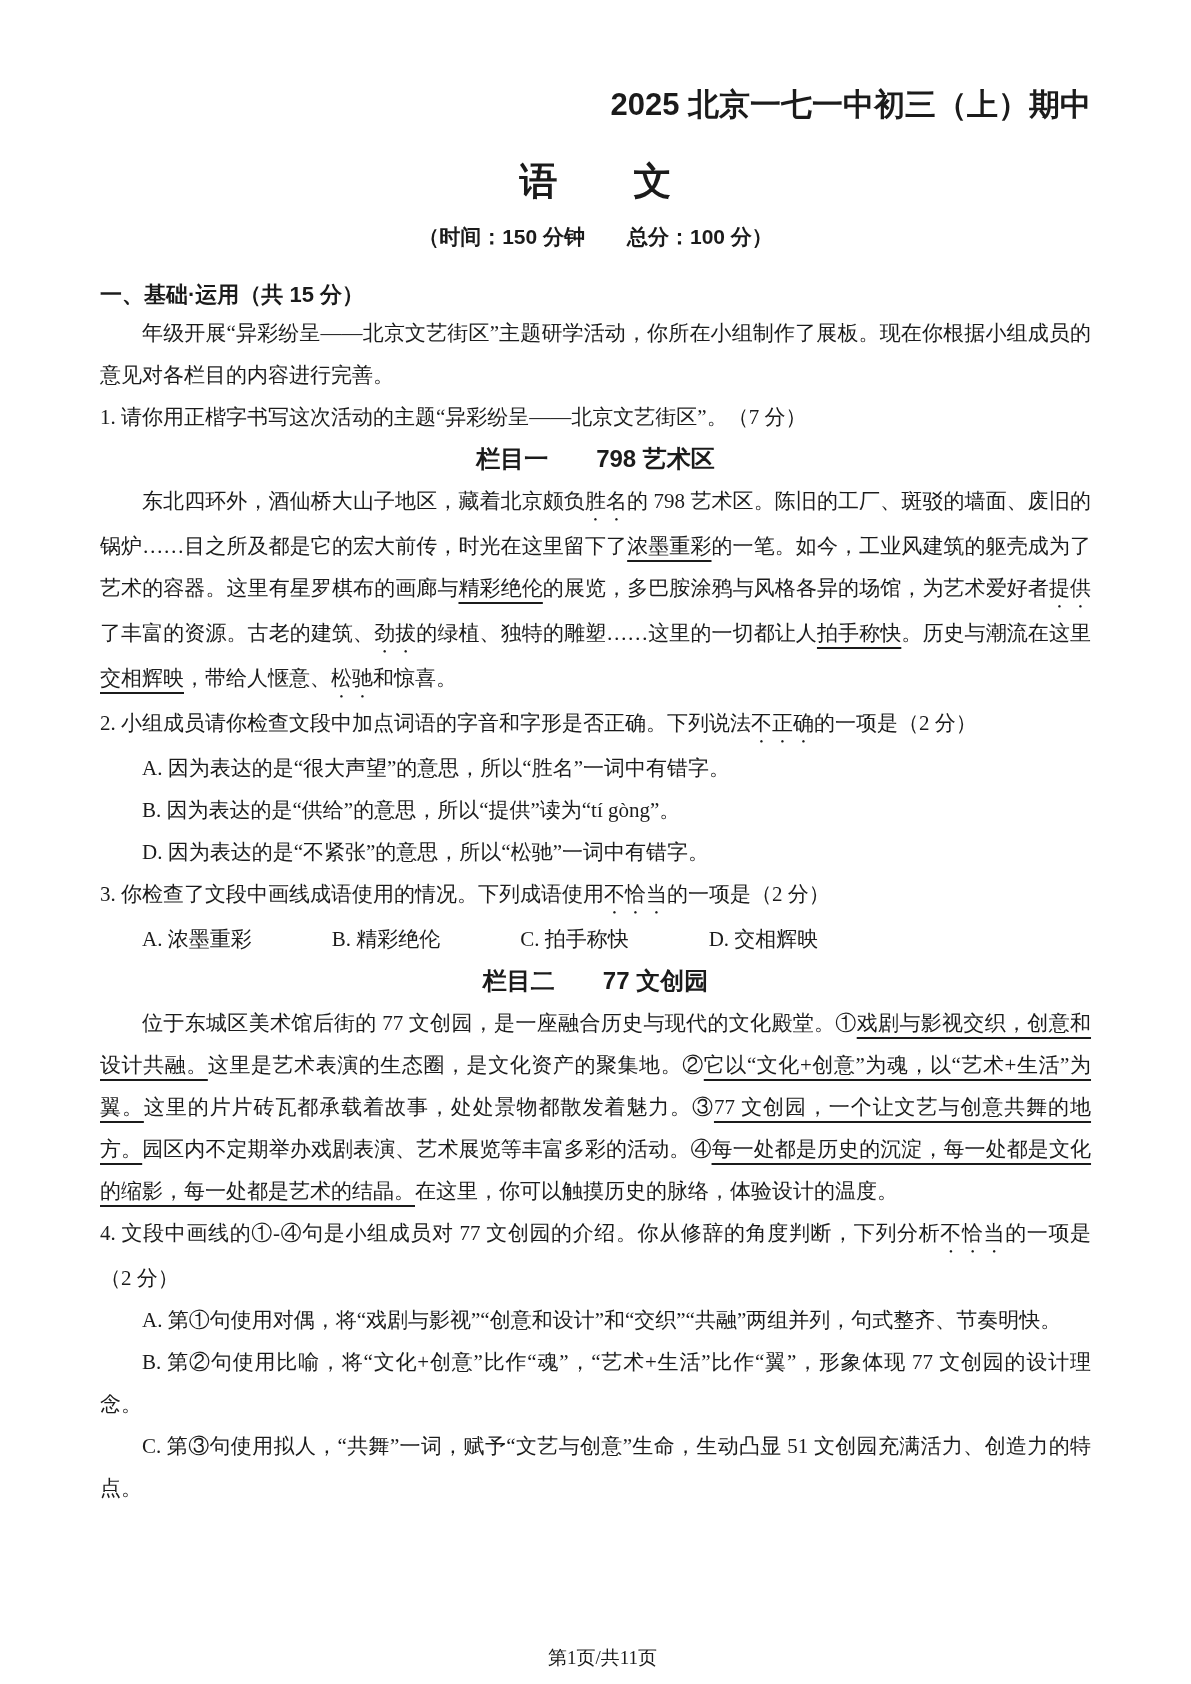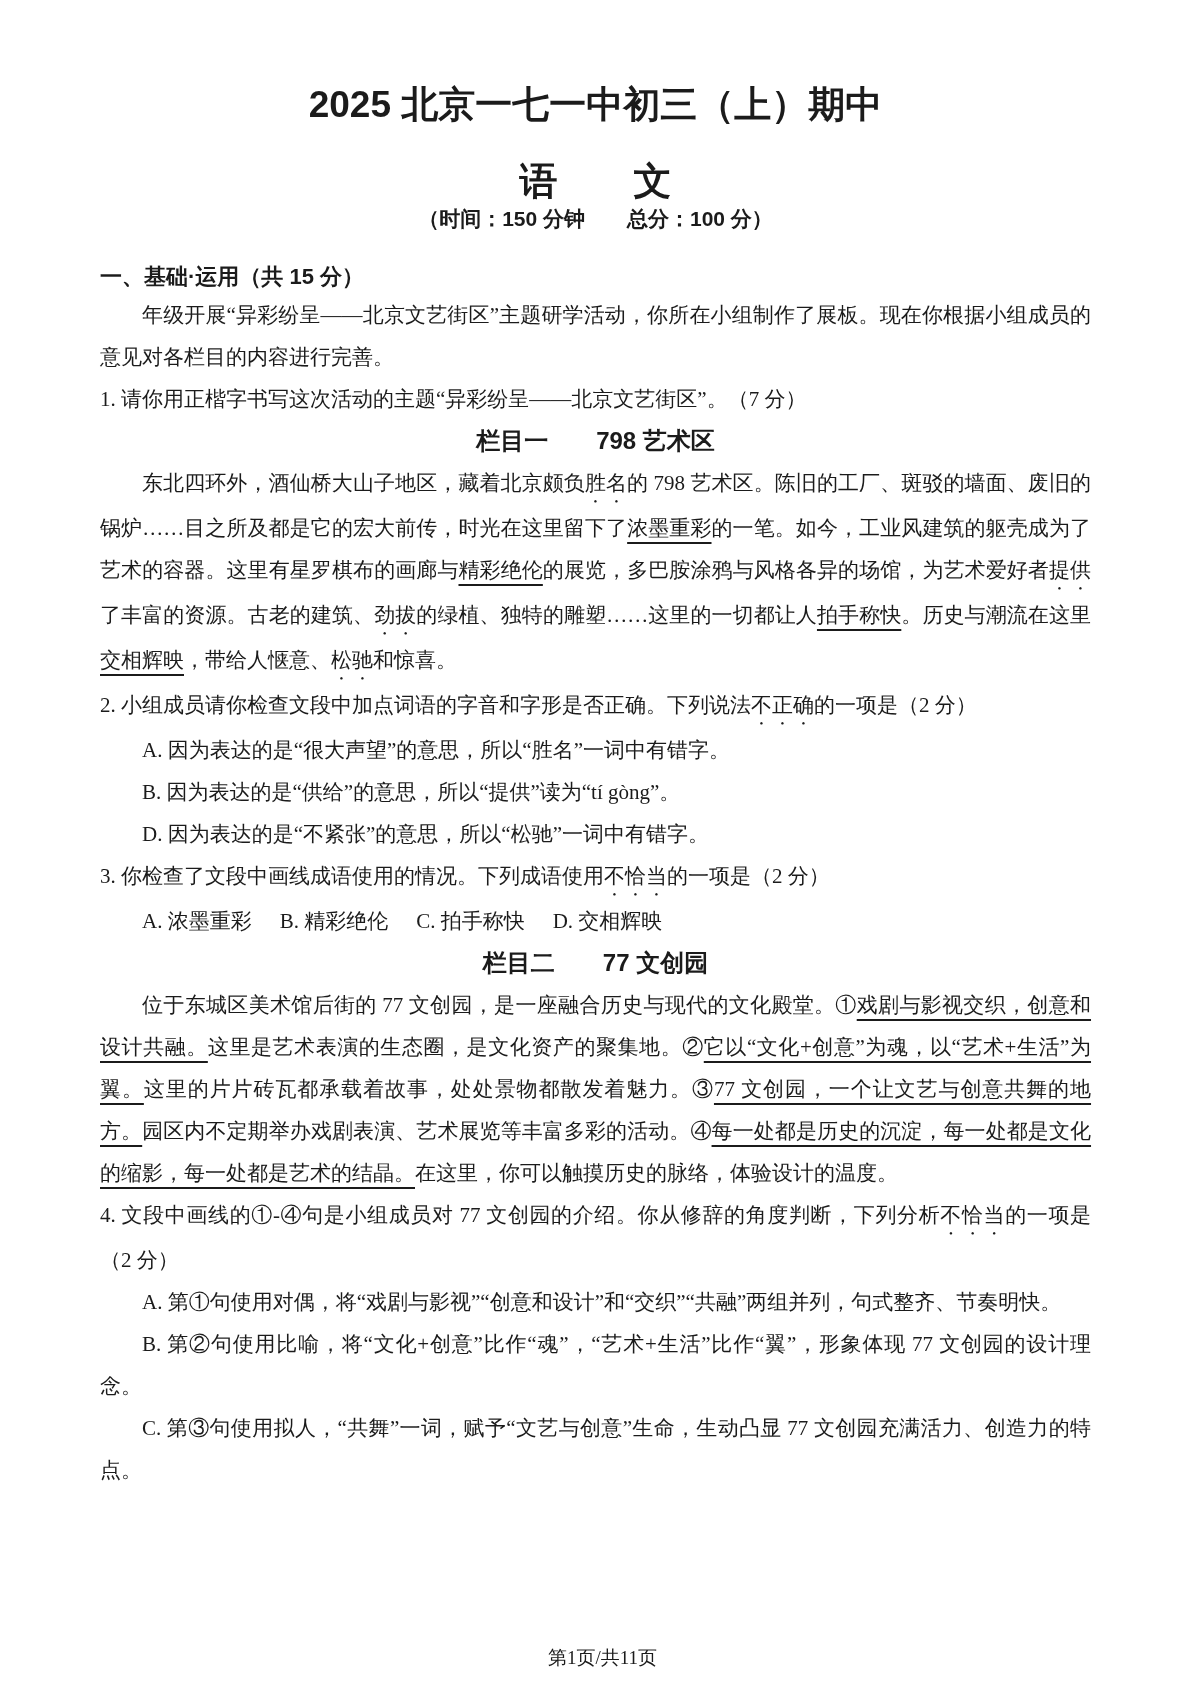--- a/index.html
+++ b/index.html
@@ -12,40 +12,41 @@
     overflow: hidden;
     font-family: "Liberation Serif", "DejaVu Serif", serif;
   }
   .page {
     position: absolute;
     inset: 0;
     padding: 85px 100px 0 100px;
     box-sizing: border-box;
   }
   .doc-title {
-    text-align: center;
+    text-align: right;
     font-family: "Liberation Sans", "DejaVu Sans", sans-serif;
     font-weight: bold;
-    font-size: 37px;
+    font-size: 31px;
     line-height: 40px;
   }
   .doc-subject {
     text-align: center;
     font-family: "Liberation Sans", "DejaVu Sans", sans-serif;
     font-weight: bold;
     font-size: 38px;
     line-height: 46px;
     margin-top: 33px;
   }
   .doc-meta {
     text-align: center;
     font-family: "Liberation Sans", "DejaVu Sans", sans-serif;
     font-weight: bold;
     font-size: 21px;
     line-height: 30px;
+    margin-top: 18px;
   }
   .section-heading {
     font-family: "Liberation Sans", "DejaVu Sans", sans-serif;
     font-weight: bold;
     font-size: 22px;
     line-height: 34px;
     margin-top: 26px;
   }
   .bodytext {
     font-size: 21px;
@@ -56,21 +57,21 @@
   .padl2 { padding-left: 2em; }
   .col-heading {
     text-align: center;
     font-family: "Liberation Sans", "DejaVu Sans", sans-serif;
     font-weight: bold;
     font-size: 24px;
     line-height: 42px;
   }
   .opts-row {
     display: flex;
-    gap: 28px;
+    gap: 80px;
     font-size: 21px;
     line-height: 42px;
     padding-left: 2em;
     text-align: center;
   }
   .seg-u {
     text-decoration: underline;
     text-underline-offset: 7px;
     text-decoration-thickness: 1.5px;
   }
@@ -125,17 +126,17 @@
     <span>D. 交相辉映</span>
   </div>
 
   <div class="col-heading">栏目二　　77 文创园</div>
 
   <div class="bodytext indent2"><span>位于东城区美术馆后街的 77 文创园，是一座融合历史与现代的文化殿堂。①</span><span class="seg-u">戏剧与影视交织，创意和设计共融。</span><span>这里是艺术表演的生态圈，是文化资产的聚集地。②</span><span class="seg-u">它以“文化+创意”为魂，以“艺术+生活”为翼。</span><span>这里的片片砖瓦都承载着故事，处处景物都散发着魅力。③</span><span class="seg-u">77 文创园，一个让文艺与创意共舞的地方。</span><span>园区内不定期举办戏剧表演、艺术展览等丰富多彩的活动。④</span><span class="seg-u">每一处都是历史的沉淀，每一处都是文化的缩影，每一处都是艺术的结晶。</span><span>在这里，你可以触摸历史的脉络，体验设计的温度。</span></div>
 
   <div class="bodytext"><span>4. 文段中画线的①-④句是小组成员对 77 文创园的介绍。你从修辞的角度判断，下列分析</span><span class="seg-d">不恰当</span><span>的一项是（2 分）</span></div>
   <div class="bodytext indent2">A. 第①句使用对偶，将“戏剧与影视”“创意和设计”和“交织”“共融”两组并列，句式整齐、节奏明快。</div>
   <div class="bodytext indent2">B. 第②句使用比喻，将“文化+创意”比作“魂”，“艺术+生活”比作“翼”，形象体现 77 文创园的设计理念。</div>
-  <div class="bodytext indent2">C. 第③句使用拟人，“共舞”一词，赋予“文艺与创意”生命，生动凸显 77 文创园充满活力、创造力的特点。</div>
+  <div class="bodytext indent2">C. 第③句使用拟人，“共舞”一词，赋予“文艺与创意”生命，生动凸显 51 文创园充满活力、创造力的特点。</div>
 
 </div>
 
 <div class="page-footer">第1页/共11页</div>
 
 </body></html>

